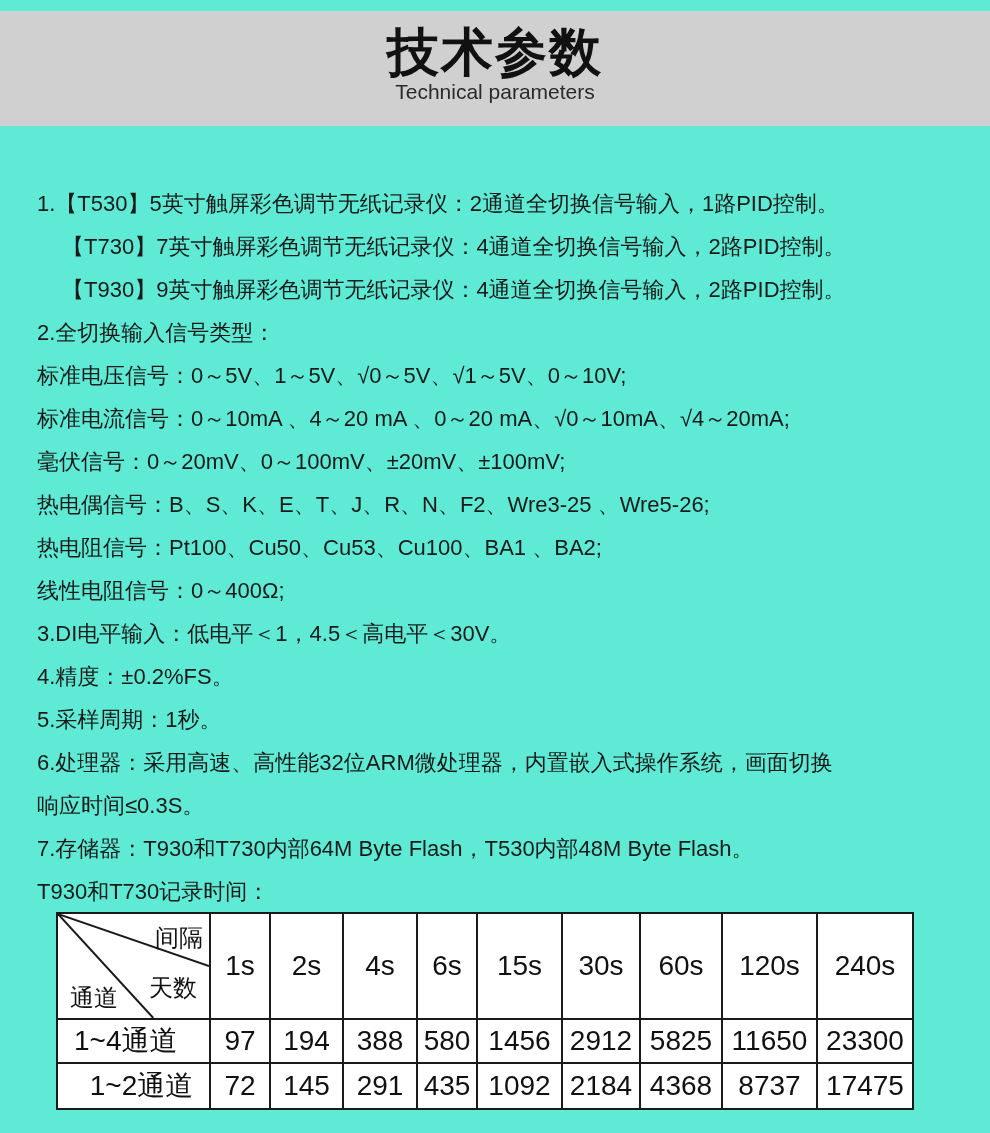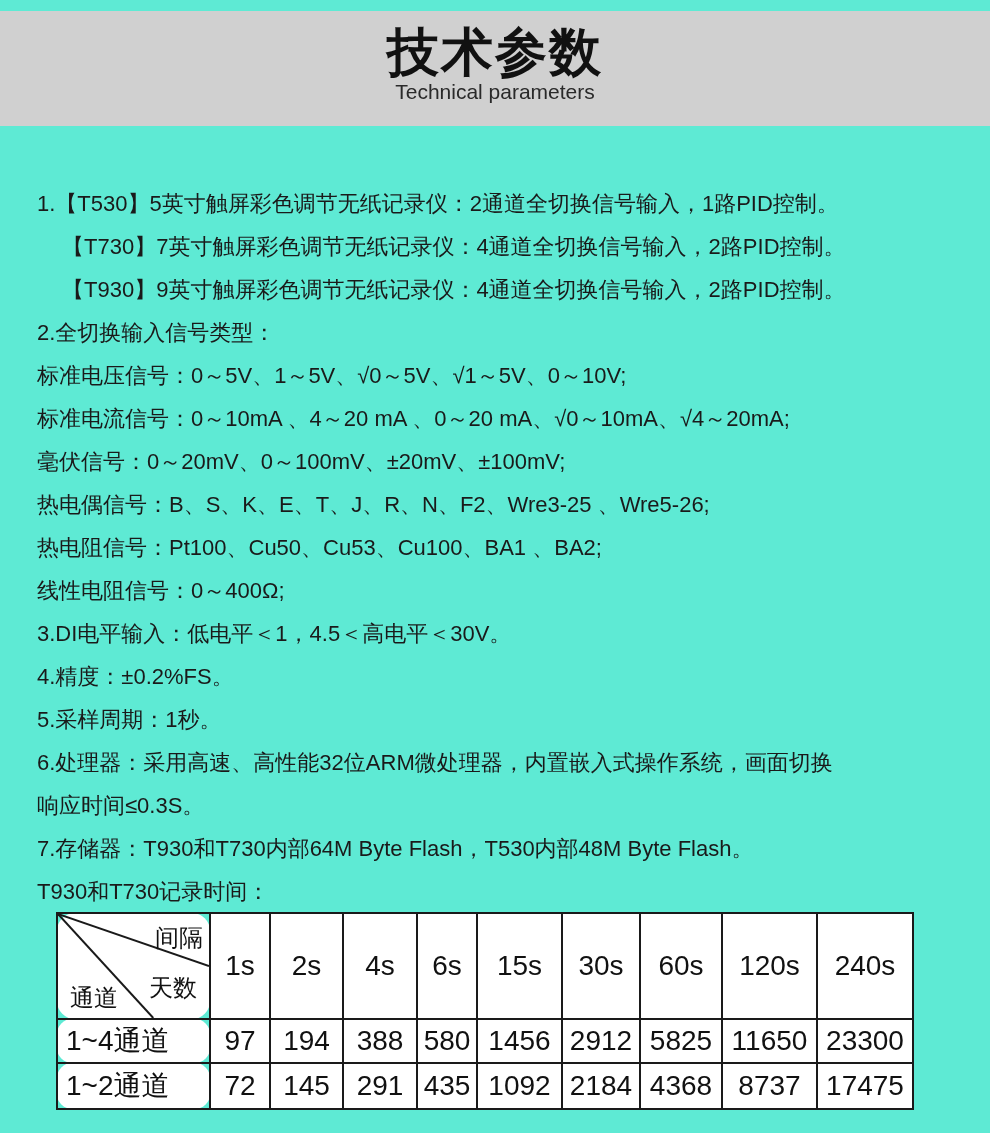--- a/index.html
+++ b/index.html
@@ -20,23 +20,23 @@
   table.rec {
     position:absolute; left:56px; top:912px;
     border-collapse:collapse; table-layout:fixed;
   }
   .rec th, .rec td {
     border:2px solid #1a1a1a; font-size:28px; font-weight:400;
     text-align:center; padding:0; color:#111; background:#fff;
   }
   .rec tr.head th { height:106px; }
   .rec tr.r1 td { height:44px; }
-  .rec tr.r2 td { height:46px; }
-  .rec td.rowlabel { text-align:left; padding-left:8px;border-radius:15px; }
-  .corner { position:relative; padding:0;border-radius:18px; }
+  .rec tr.r2 td { height:46px;text-align:center; }
+  .rec td.rowlabel { text-align:left; padding-left:16px; }
+  .corner { position:relative; padding:0; }
   .corner svg { position:absolute; left:0; top:0; width:100%; height:100%; }
   .corner span { position:absolute; font-size:24px; color:#111; }
   .c-interval { right:6px; top:8px; }
   .c-days { right:12px; top:58px; }
   .c-channel { left:12px; top:68px; }
 </style>
 </head>
 <body>
 
 <div class="page">

